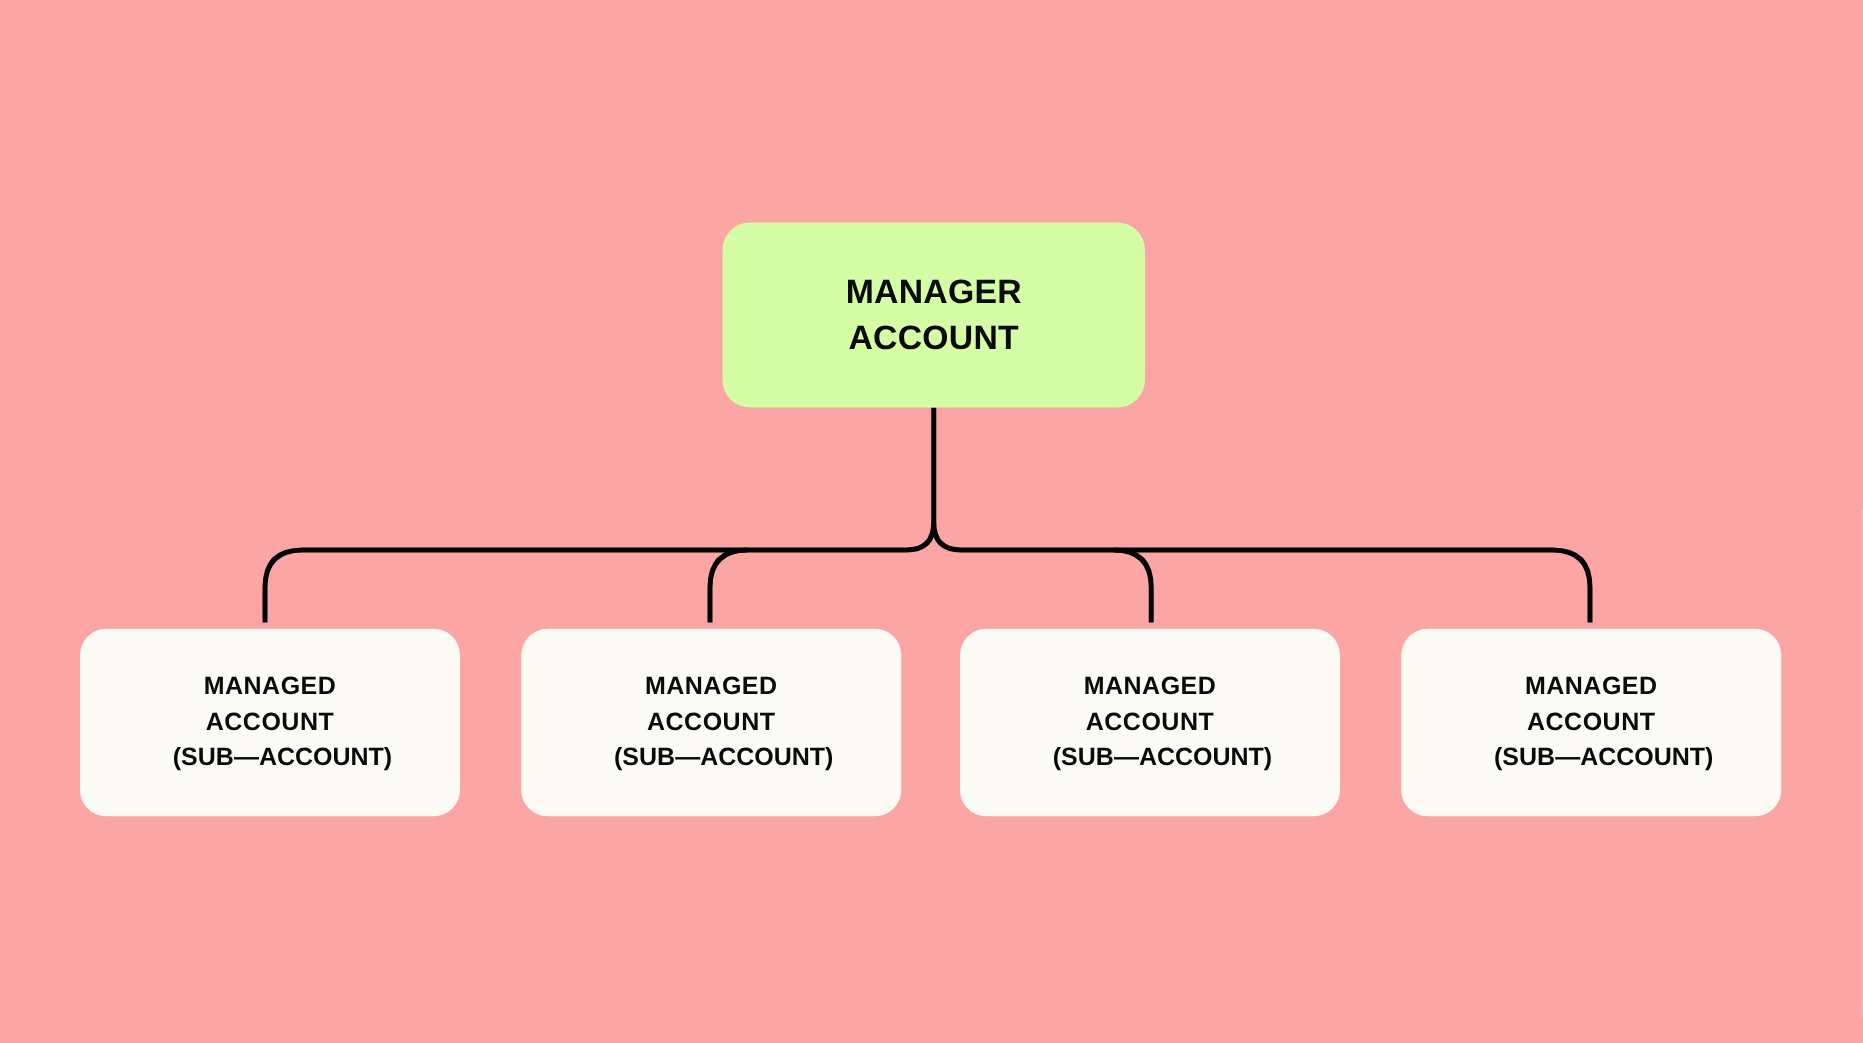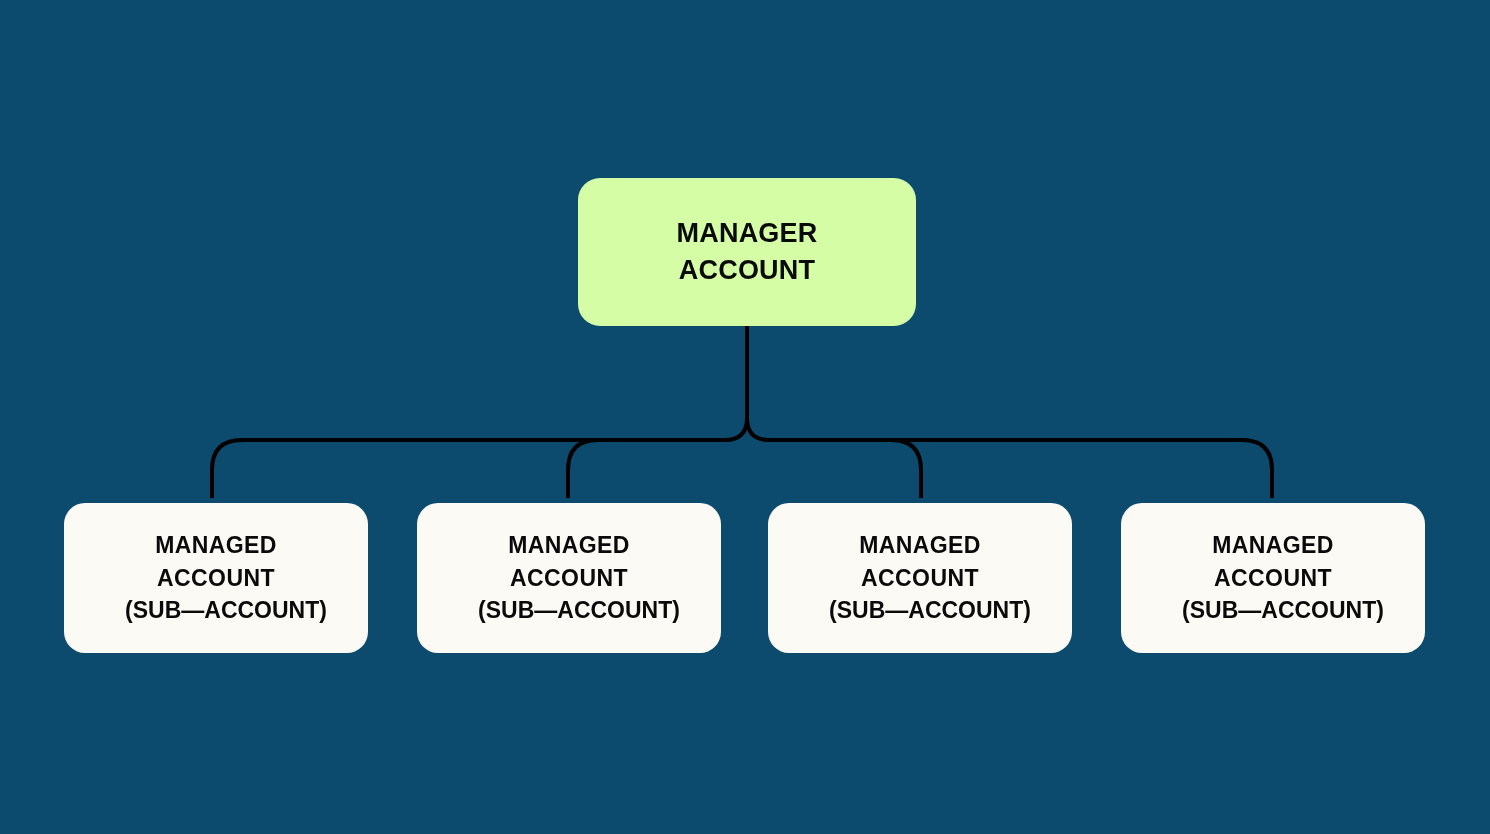--- a/index.html
+++ b/index.html
@@ -48,21 +48,21 @@
     border-radius: 22px;
     font-size: 27px;
     line-height: 1.38;
   }
   .node-managed {
     top: 503px;
     width: 304px;
     height: 150px;
     background: #fbfaf5;
     border-radius: 21px;
-    font-size: 23px;
+    font-size: 20px;
     line-height: 1.42;
   }
   .node-managed.pos-0 { left: 64px; }
   .node-managed.pos-1 { left: 417px; }
   .node-managed.pos-2 { left: 768px; }
   .node-managed.pos-3 { left: 1121px; }
   .node-line {
     display: block;
     white-space: nowrap;
   }
@@ -71,21 +71,21 @@
     letter-spacing: 0.4px;
   }
   .node-managed .node-line:nth-child(3) {
     letter-spacing: 0px;
     margin-left: 20px;
   }
 </style>
 </head>
 <body>
 
-<div id="canvas" style="background: #0c4a6e;">
+<div id="canvas" style="background: #fca5a5;">
 
   <svg id="connector-svg" viewBox="0 0 1490 834" aria-hidden="true">
     <g fill="none" stroke="#000000" stroke-width="4" stroke-linecap="butt">
 
       <path d="M747,326 L747,418 Q747,440 769,440 L1242,440 Q1272,440 1272,470 L1272,498"></path>
       <path d="M747,418 Q747,440 725,440 L242,440 Q212,440 212,470 L212,498"></path>
 
       <path d="M598,440 Q568,440 568,470 L568,498"></path>
 
       <path d="M891,440 Q921,440 921,470 L921,498"></path>

